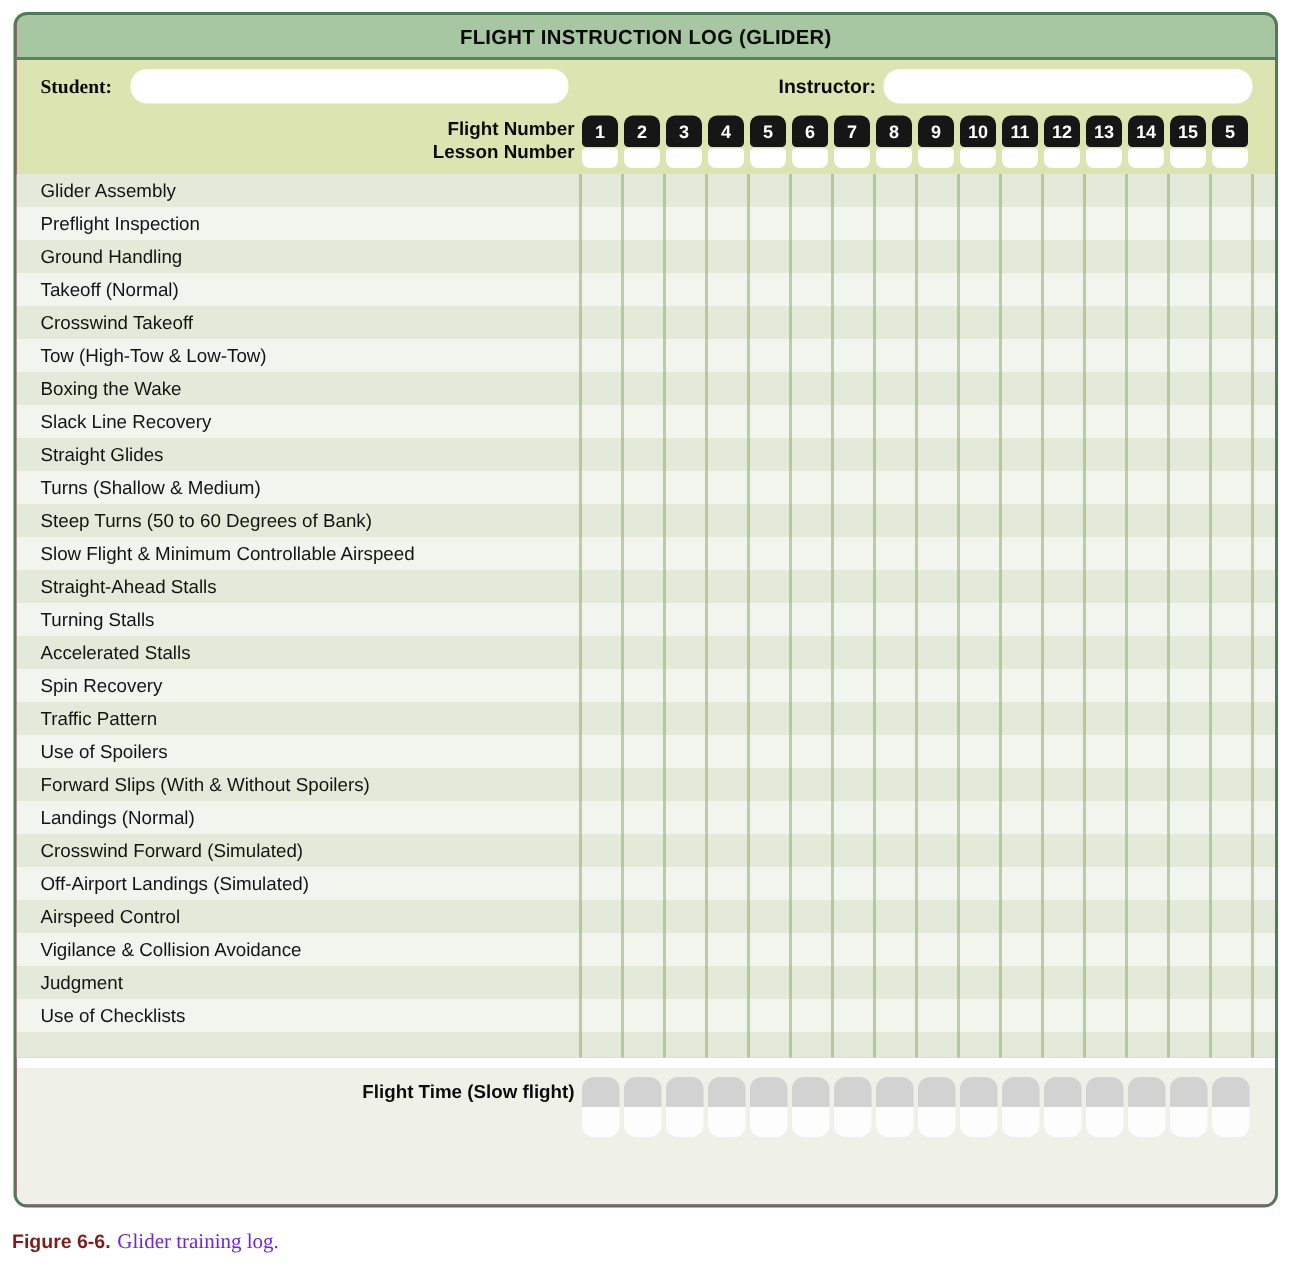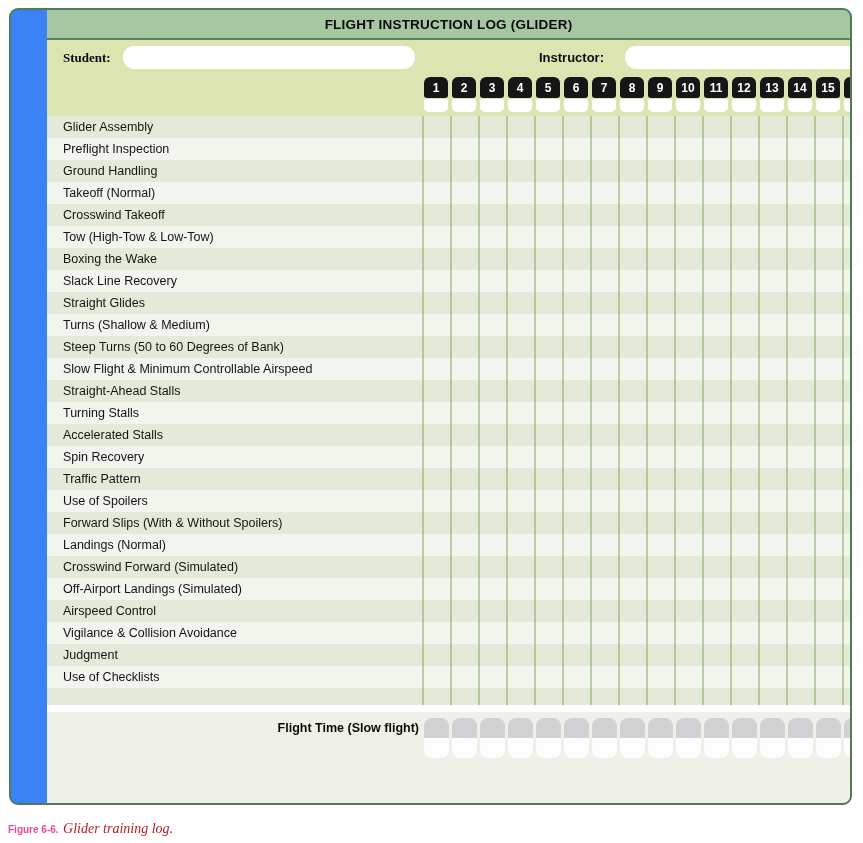--- a/index.html
+++ b/index.html
@@ -1,33 +1,33 @@
 <!DOCTYPE html>
 <html><head>
 <meta charset="utf-8">
 <style>
   * { margin: 0; padding: 0; box-sizing: border-box; }
   html, body { width: 863px; height: 843px; background: #ffffff; position: relative;
     font-family: "Liberation Sans", sans-serif; }
 
   .form {
     position: absolute; left: 9px; top: 8px; width: 843px; height: 797px;
-    border: 2px solid #4f7c57; border-radius: 9px; background: #3b82f6; overflow: hidden; padding-left: 36px;
+    border: 2px solid #4f7c57; border-radius: 9px; background: #be185d; overflow: hidden;
   }
 
   .title-bar {
     height: 30px; background: #a6c7a1; border-bottom: 2px solid #55845d;
     display: flex; align-items: center; justify-content: center;
     font-weight: bold; font-size: 13.5px; color: #0b0b0b; letter-spacing: 0.2px;
   }
 
   .upper { position: relative; height: 76px; background: #dce5b2; }
   .lbl { position: absolute; font-weight: bold; font-size: 13px; color: #0b0b0b; }
   .student-lbl { left: 16px; top: 10px; font-family: Liberation Serif, serif; }
-  .instructor-lbl { left: 492px; top: 10px; }
+  .instructor-lbl { left: 508px; top: 10px; }
   .field {
     position: absolute; top: 6px; height: 23px; border: none; outline: none;
     border-radius: 11px; background: #ffffff; padding: 0 10px; font-size: 13px;
   }
   .student-field { left: 76px; width: 292px; }
   .instructor-field { left: 578px; width: 246px; }
 
   .num-labels {
     position: absolute; left: 0; top: 39px; width: 372px; text-align: right;
     font-weight: bold; font-size: 12.5px; line-height: 15px; color: #0b0b0b;
@@ -69,40 +69,44 @@
   }
   .time-labels div { height: 20px; line-height: 20px; }
   .time-grid {
     position: absolute; left: 377px; top: 6px;
     display: grid; grid-template-columns: repeat(16, 25px); column-gap: 3px;
   }
   .tbox-gray { height: 20px; background: #d2d2d2; border-radius: 8px 8px 0 0; }
   .tbox-white { height: 20px; background: #fdfdfd; border-radius: 0 0 8px 8px; }
 
   .caption { position: absolute; left: 8px; top: 819px; white-space: nowrap; }
-  .cap-label { font-weight: bold; font-size: 10px; color: #ec4899;
+  .cap-label { font-weight: bold; font-size: 13px; color: #7f1d1d;
     font-family: "Liberation Sans", sans-serif; }
-  .cap-text { font-style: italic; font-size: 14px; color: #b91c1c;
+  .cap-text { font-size: 14px; color: #6d28d9;
     font-family: "Liberation Serif", serif; margin-top: 36px; }
 </style>
 </head>
 <body>
 
 <div class="form">
 
   <div class="title-bar">
     <span>FLIGHT INSTRUCTION LOG (GLIDER)</span>
   </div>
 
   <div class="upper">
     <span class="lbl student-lbl">Student:</span>
     <input class="field student-field" type="text" value="" style="">
     <span class="lbl instructor-lbl">Instructor:</span>
     <input class="field instructor-field" type="text" value="" style="">
 
+    <div class="num-labels">
+      <div>Flight Number</div>
+      <div>Lesson Number</div>
+    </div>
     <div class="badge-grid" id="badge-grid">
         <div>
           <div class="badge">1</div>
           <div class="lesson-box"></div>
         </div>
         <div>
           <div class="badge">2</div>
           <div class="lesson-box"></div>
         </div>
         <div>

